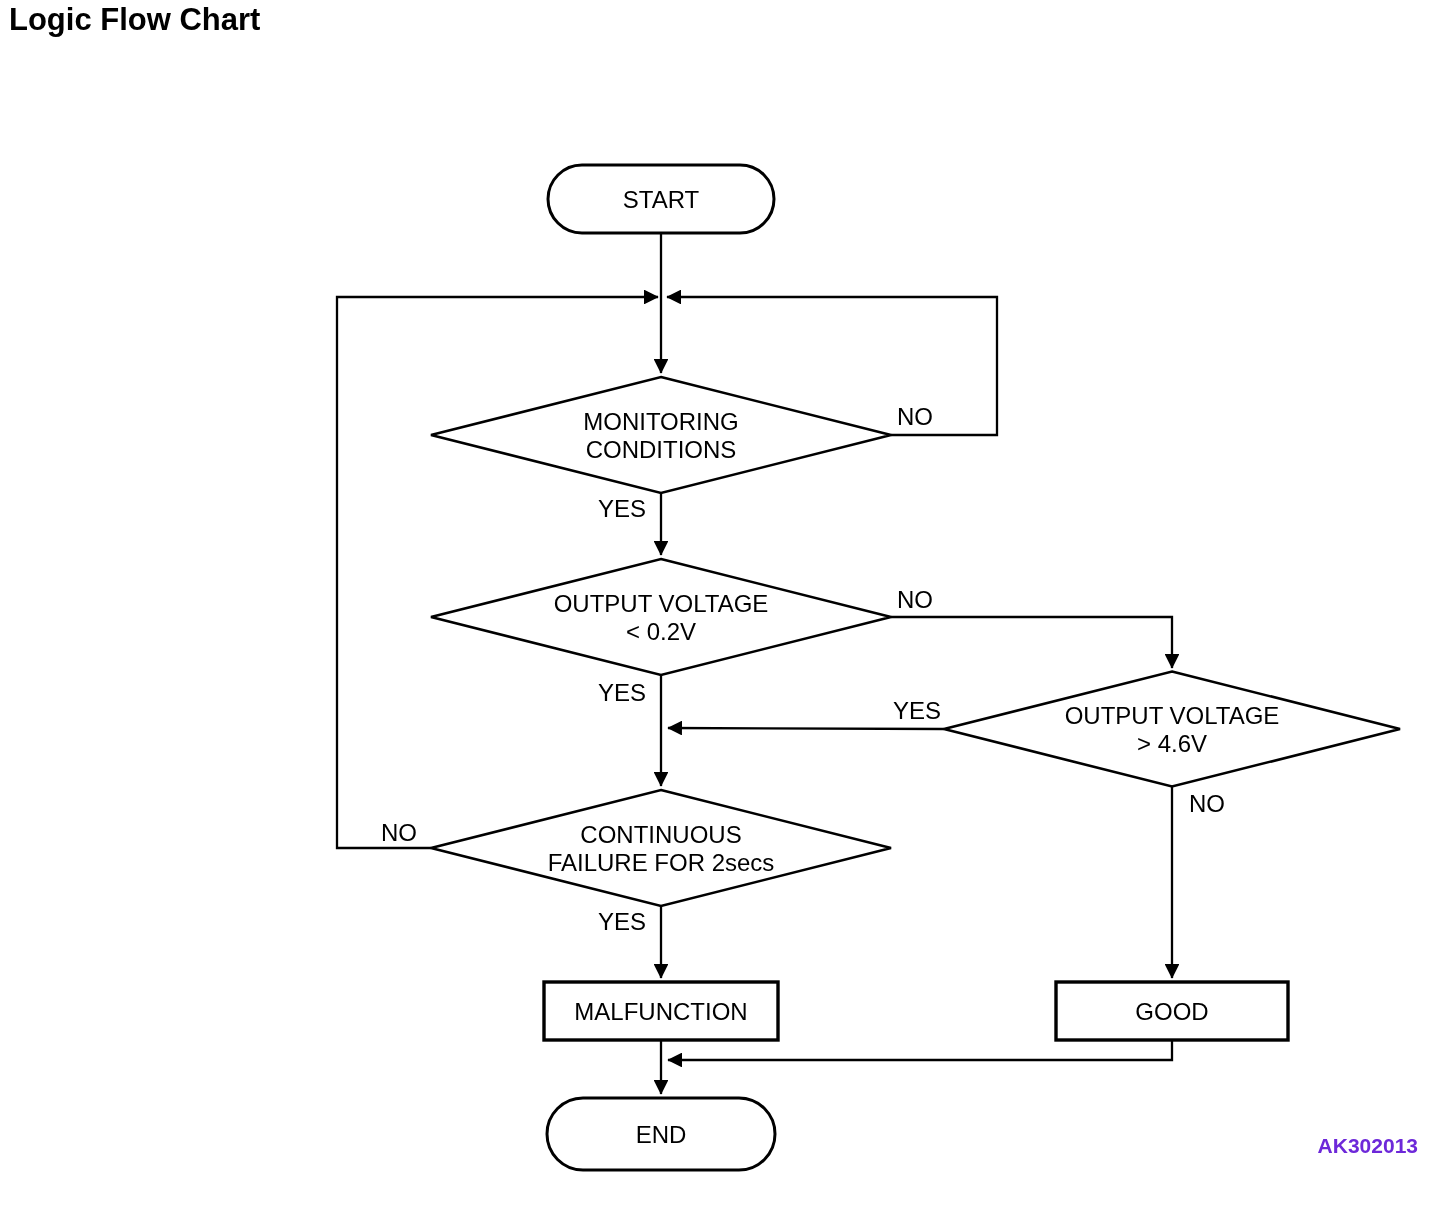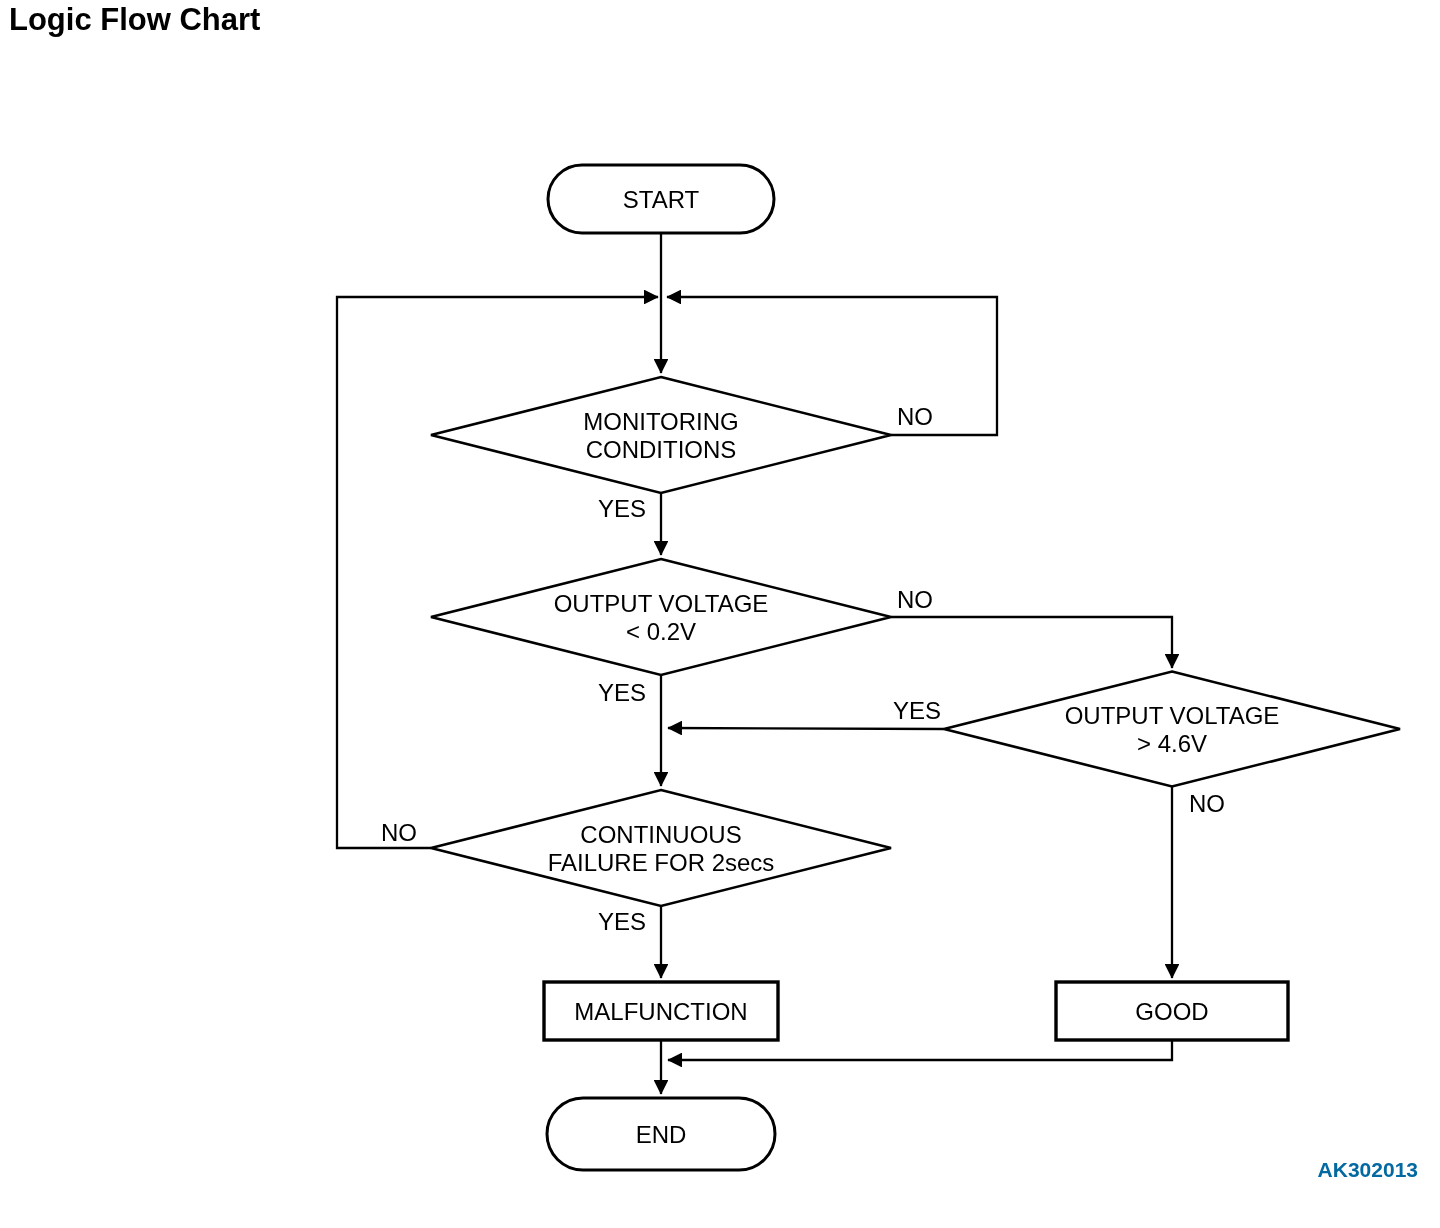--- a/index.html
+++ b/index.html
@@ -16,24 +16,24 @@
     position: absolute;
     left: 9px;
     top: 2px;
     font-size: 31px;
     font-weight: bold;
     color: #000000;
   }
   #figure-code {
     position: absolute;
     right: 22px;
-    top: 1158px;
+    top: 1134px;
     font-size: 21px;
     font-weight: bold;
-    color: #0369a1;
+    color: #6d28d9;
   }
   #flowchart { position: absolute; left: 0; top: 0; }
   #flowchart text { font-family: "Liberation Sans", sans-serif; fill: #000000; }
 </style>
 </head>
 <body>
 
 <div id="page">
   <div id="page-title">Logic Flow Chart</div>
   <svg id="flowchart" width="1440" height="1228" viewBox="0 0 1440 1228">

